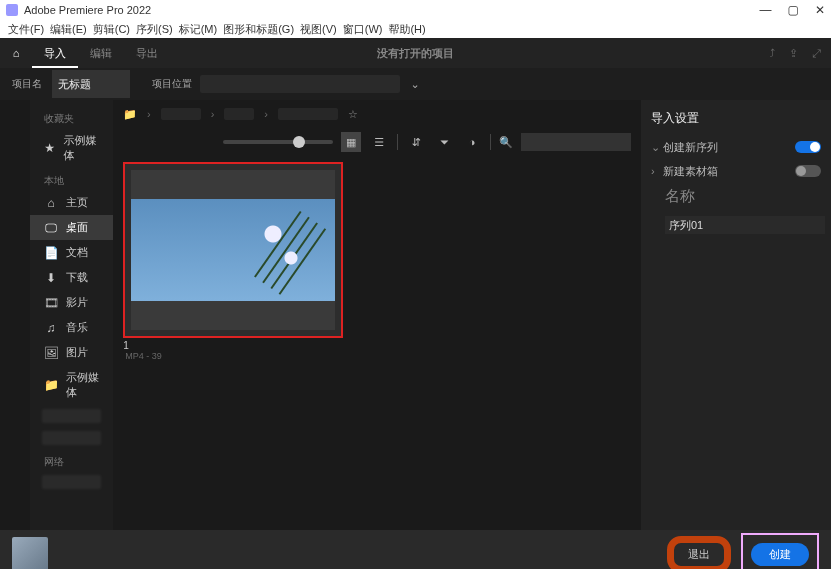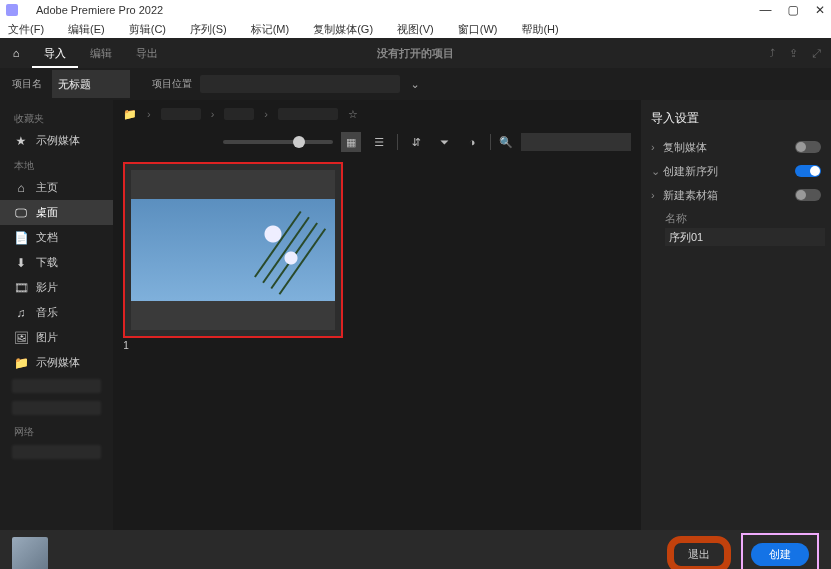--- a/index.html
+++ b/index.html
@@ -1,43 +1,43 @@
 <!DOCTYPE html>
 <html><head>
 <meta charset="utf-8">
 <style>
 * { margin: 0; padding: 0; box-sizing: border-box; font-family: "Microsoft YaHei", sans-serif; }
 body { background: #1a1a1a; color: #ccc; width: 831px; height: 569px; overflow: hidden; font-size: 11px; }
 
 .titlebar { background: #fff; height: 20px; display: flex; align-items: center; padding: 0 6px; color: #333; justify-content: space-between; }
-.titlebar .left { display: flex; align-items: center; gap: 18px; }
+.titlebar .left { display: flex; align-items: center; gap: 6px; }
 .titlebar .pr-icon { width: 12px; height: 12px; background: #9999ff; border-radius: 2px; }
 .titlebar .right { display: flex; gap: 16px; font-size: 12px; }
 .titlebar .right span { cursor: default; }
 
-.menubar { background: #fff; height: 18px; display: flex; align-items: center; padding: 0 8px; gap: 24px; color: #333; font-size: 11px; }
+.menubar { background: #fff; height: 18px; display: flex; align-items: center; padding: 0 8px; gap: 6px; color: #333; font-size: 11px; }
 .menubar span { cursor: default; }
 
 .mode-row { background: #232323; height: 30px; display: flex; align-items: center; padding-left: 6px; position: relative; }
 .mode-row .home-icon { width: 20px; text-align: center; color: #eee; margin-right: 6px; }
 .mode-row .tab { padding: 0 12px; height: 30px; line-height: 30px; color: #888; cursor: default; }
 .mode-row .tab.active { color: #fff; border-bottom: 2px solid #fff; }
 .mode-row .center-title { position: absolute; left: 50%; transform: translateX(-50%); color: #888; font-weight: bold; }
 .mode-row .right-icons { position: absolute; right: 10px; display: flex; gap: 14px; color: #666; }
 
 .fields-row { background: #1e1e1e; height: 32px; display: flex; align-items: center; padding: 0 12px; gap: 10px; }
 .fields-row .lbl { color: #aaa; font-size: 10px; }
 .fields-row .txt { background: #333; color: #eee; height: 28px; border: none; padding: 0 6px; font-size: 11px; }
 .fields-row .txt.name { width: 78px; }
 .fields-row .loc-wrap { display: flex; align-items: center; margin-left: 12px; gap: 8px; }
 .fields-row .loc { background: #2a2a2a; width: 200px; height: 18px; border-radius: 2px; }
 .fields-row .chev { color: #aaa; width: 14px; text-align: center; }
 
 .body-area { display: flex; height: 430px; }
-.sidebar { width: 170px; background: #1e1e1e; padding: 6px 0; display: flex; flex-direction: column; overflow: hidden; }
+.sidebar { width: 170px; background: #1e1e1e; padding: 6px 0; display: flex; flex-direction: column; overflow: hidden; margin-left: 30px; }
 .side-section { color: #777; font-size: 10px; padding: 6px 14px 2px; }
 .side-item { display: flex; align-items: center; gap: 8px; padding: 5px 14px; color: #ccc; cursor: default; }
 .side-item.active { background: #3a3a3a; color: #fff; }
 .side-item .ic { width: 14px; text-align: center; font-size: 12px; }
 .side-blur { margin: 4px 12px; height: 14px; background: #333; border-radius: 2px; filter: blur(1px); opacity: .6; }
 
 .center { flex: 1; background: #1a1a1a; display: flex; flex-direction: column; position: relative; }
 .breadcrumb { height: 28px; display: flex; align-items: center; gap: 10px; padding: 0 10px; }
 .breadcrumb .path-icon { color: #aaa; }
 .breadcrumb .path-seg { background: #333; height: 12px; border-radius: 2px; opacity: .5; }
@@ -62,21 +62,21 @@
 .label-outside { color: #ccc; font-size: 10px; margin-top: 2px; }
 
 .right-panel { width: 190px; background: #232323; padding: 10px 10px; }
 .right-panel .h { color: #eee; font-size: 12px; margin-bottom: 8px; }
 .opt-row { display: flex; align-items: center; justify-content: space-between; height: 24px; color: #bbb; font-size: 11px; }
 .opt-row .caret { width: 12px; display: inline-block; color: #888; }
 .toggle { width: 26px; height: 12px; border-radius: 6px; background: #555; position: relative; }
 .toggle::after { content: ""; position: absolute; width: 10px; height: 10px; border-radius: 50%; background: #999; top: 1px; left: 1px; }
 .toggle.on { background: #1473e6; }
 .toggle.on::after { left: 15px; background: #fff; }
-.sub-label { color: #888; font-size: 11px; margin: 4px 0 2px 14px; }
+.sub-label { color: #888; font-size: 15px; margin: 4px 0 10px 14px; }
 .seq-input { background: #2a2a2a; border: none; color: #ddd; width: 160px; height: 18px; margin-left: 14px; padding: 0 4px; font-size: 11px; }
 
 .footer { height: 49px; background: #2a2a2a; display: flex; align-items: center; padding: 0 12px; justify-content: space-between; }
 .footer .thumb-mini { width: 36px; height: 36px; background: linear-gradient(135deg, #9ab 0%, #678 100%); border-radius: 2px; }
 .footer .buttons { display: flex; gap: 10px; align-items: center; }
 .btn-exit { background: transparent; border: 7px solid #c2410c; color: #ccc; border-radius: 14px; padding: 4px 14px; font-size: 11px; }
 .btn-create-wrap { border: 2px solid #f0abfc; padding: 8px; }
 .btn-create { background: #1473e6; border: none; color: #fff; border-radius: 14px; padding: 4px 18px; font-size: 11px; }
 </style>
 </head>
@@ -93,21 +93,21 @@
     <span>✕</span>
   </div>
 </div>
 
 <div class="menubar">
   <span>文件(F)</span>
   <span>编辑(E)</span>
   <span>剪辑(C)</span>
   <span>序列(S)</span>
   <span>标记(M)</span>
-  <span>复制媒体(G)</span>
+  <span>图形和标题(G)</span>
   <span>视图(V)</span>
   <span>窗口(W)</span>
   <span>帮助(H)</span>
 </div>
 
 <div class="mode-row">
   <div class="home-icon">⌂</div>
   <div class="tab active">导入</div>
   <div class="tab">编辑</div>
   <div class="tab">导出</div>
@@ -201,29 +201,26 @@
       <input class="search" style="">
     </div>
     <div class="grid-area">
       <div class="media-tile">
         <div class="check">✓</div>
         <div class="media-thumb">
             <div class="leaves"></div>
           </div>
       </div>
       <div class="label-outside">1</div>
+      <div class="media-sub">MP4 - 39</div>
     </div>
   </div>
 
   <div class="right-panel">
     <div class="h">导入设置</div>
-    <div class="opt-row">
-      <span><span class="caret">›</span><span>复制媒体</span></span>
-      <div class="toggle"></div>
-    </div>
     <div class="opt-row">
       <span><span class="caret">⌄</span><span>创建新序列</span></span>
       <div class="toggle on"></div>
     </div>
     <div class="opt-row">
       <span><span class="caret">›</span><span>新建素材箱</span></span>
       <div class="toggle"></div>
     </div>
     <div class="sub-label">名称</div>
     <input class="seq-input" value="序列01" style="">

